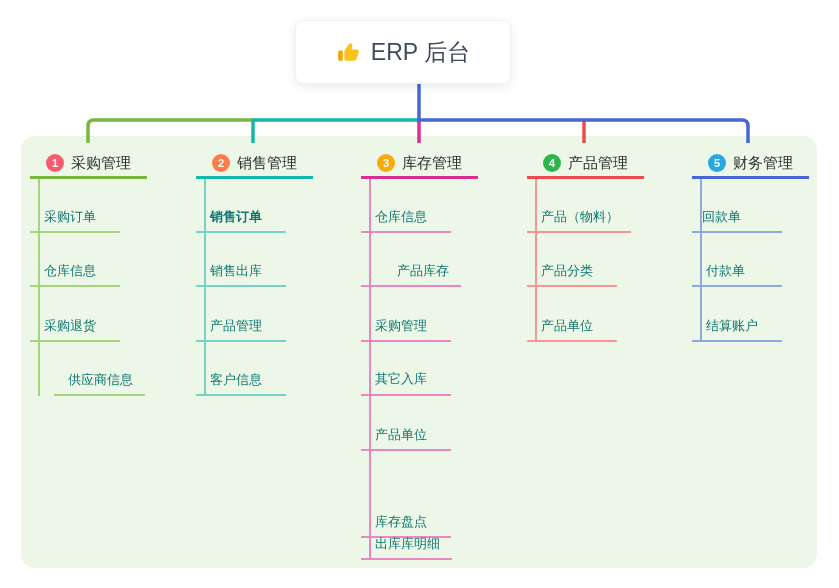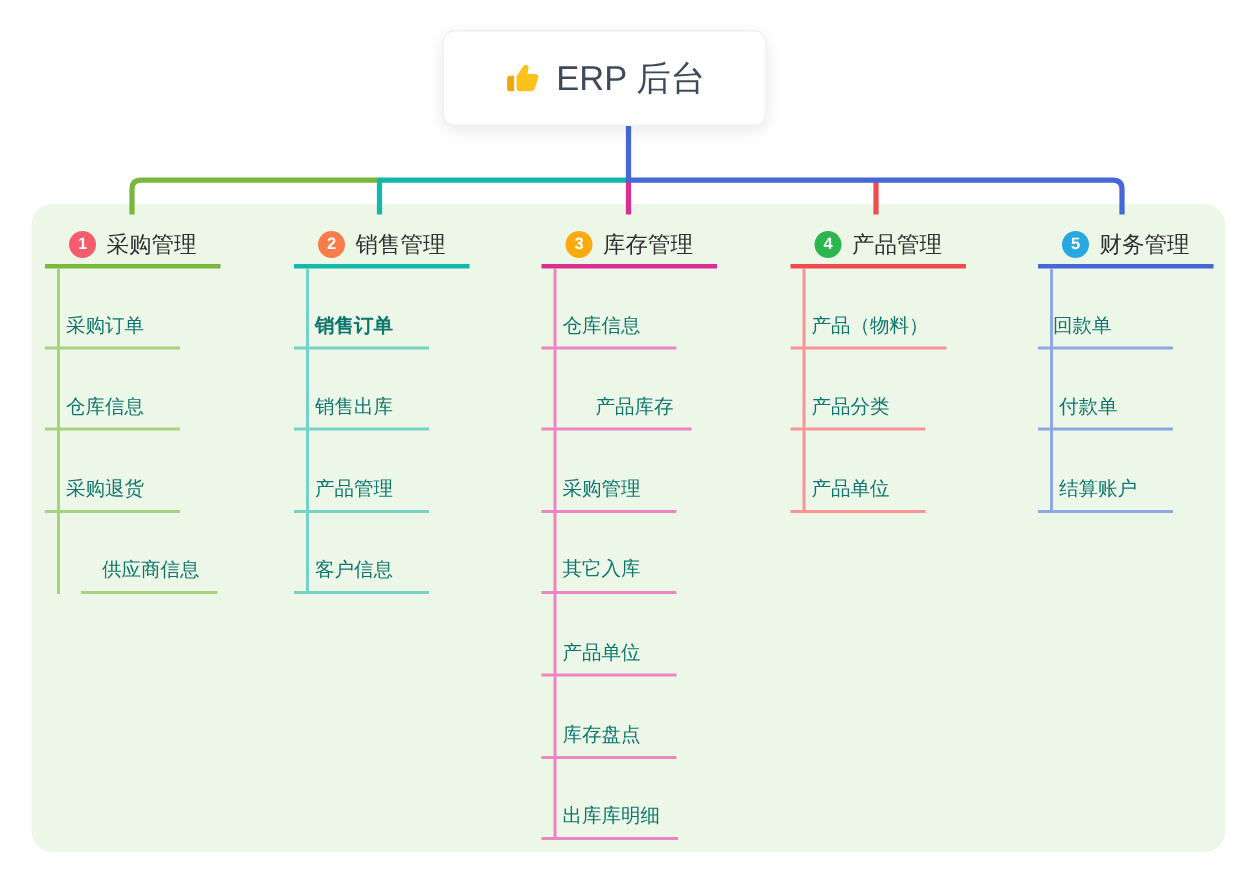--- a/index.html
+++ b/index.html
@@ -108,21 +108,21 @@
     <div class="child r0" style="border-bottom-color: rgb(236, 134, 192);">
       <span>仓库信息</span></div>
     <div class="child r1" style="border-bottom-color: rgb(236, 134, 192); padding-left: 36px;">
       <span>产品库存</span></div>
     <div class="child r2" style="border-bottom-color: rgb(236, 134, 192);">
       <span>采购管理</span></div>
     <div class="child r3" style="border-bottom-color: rgb(236, 134, 192); font-family: Liberation Mono, monospace;">
       <span>其它入库</span></div>
     <div class="child r4" style="border-bottom-color: rgb(236, 134, 192);">
       <span>产品单位</span></div>
-    <div class="child r5" style="border-bottom-color: rgb(236, 134, 192);">
+    <div class="child r5" style="border-bottom-color: rgb(236, 134, 192); margin-top: 32px;">
       <span>库存盘点</span></div>
     <div class="child r6" style="border-bottom-color: rgb(236, 134, 192);">
       <span>出库库明细</span></div>
   </div>
 
   <div class="branch b4 h3">
     <div class="branch-header" style="border-bottom-color: rgb(241, 75, 80);">
       <span class="badge" style="background-color: rgb(46, 182, 78);">4</span>
       <span class="branch-label">产品管理</span>
     </div>

